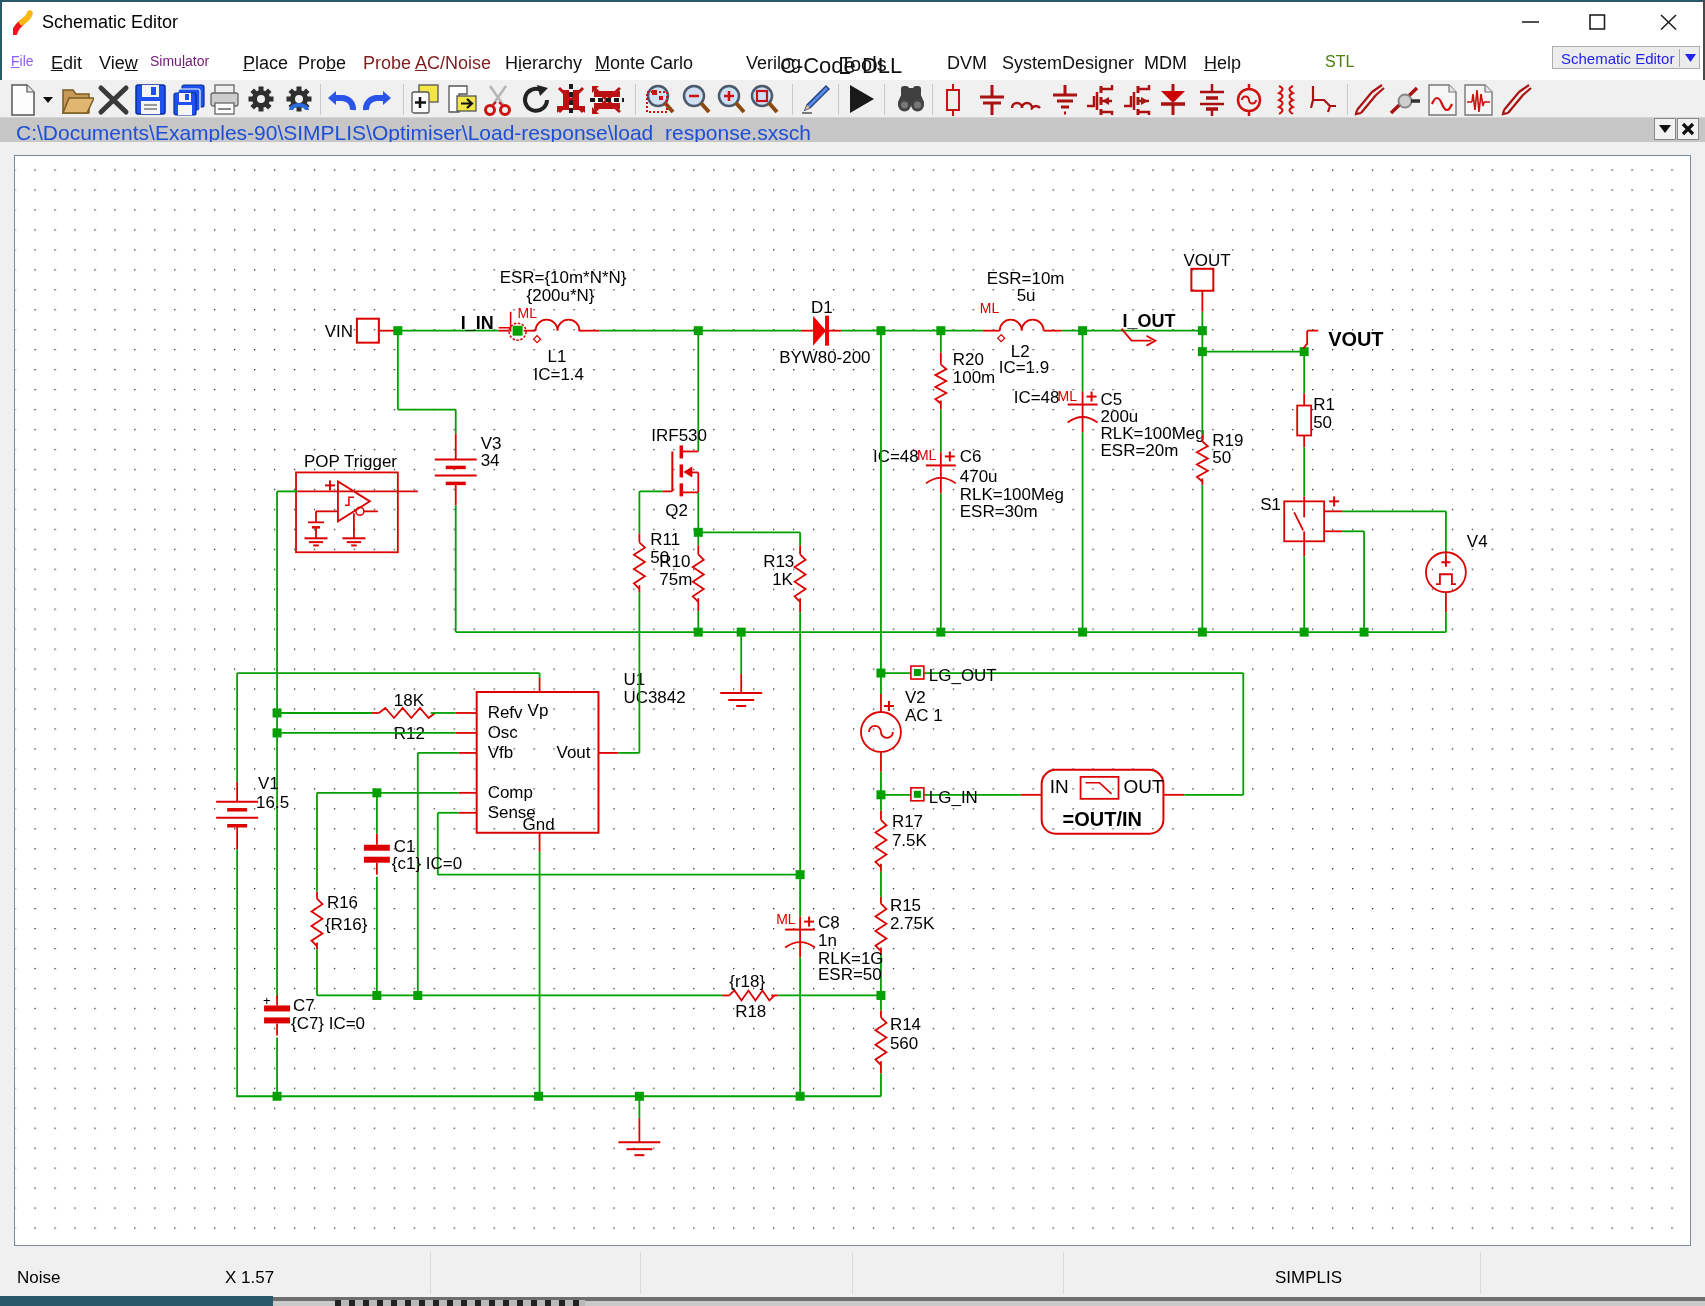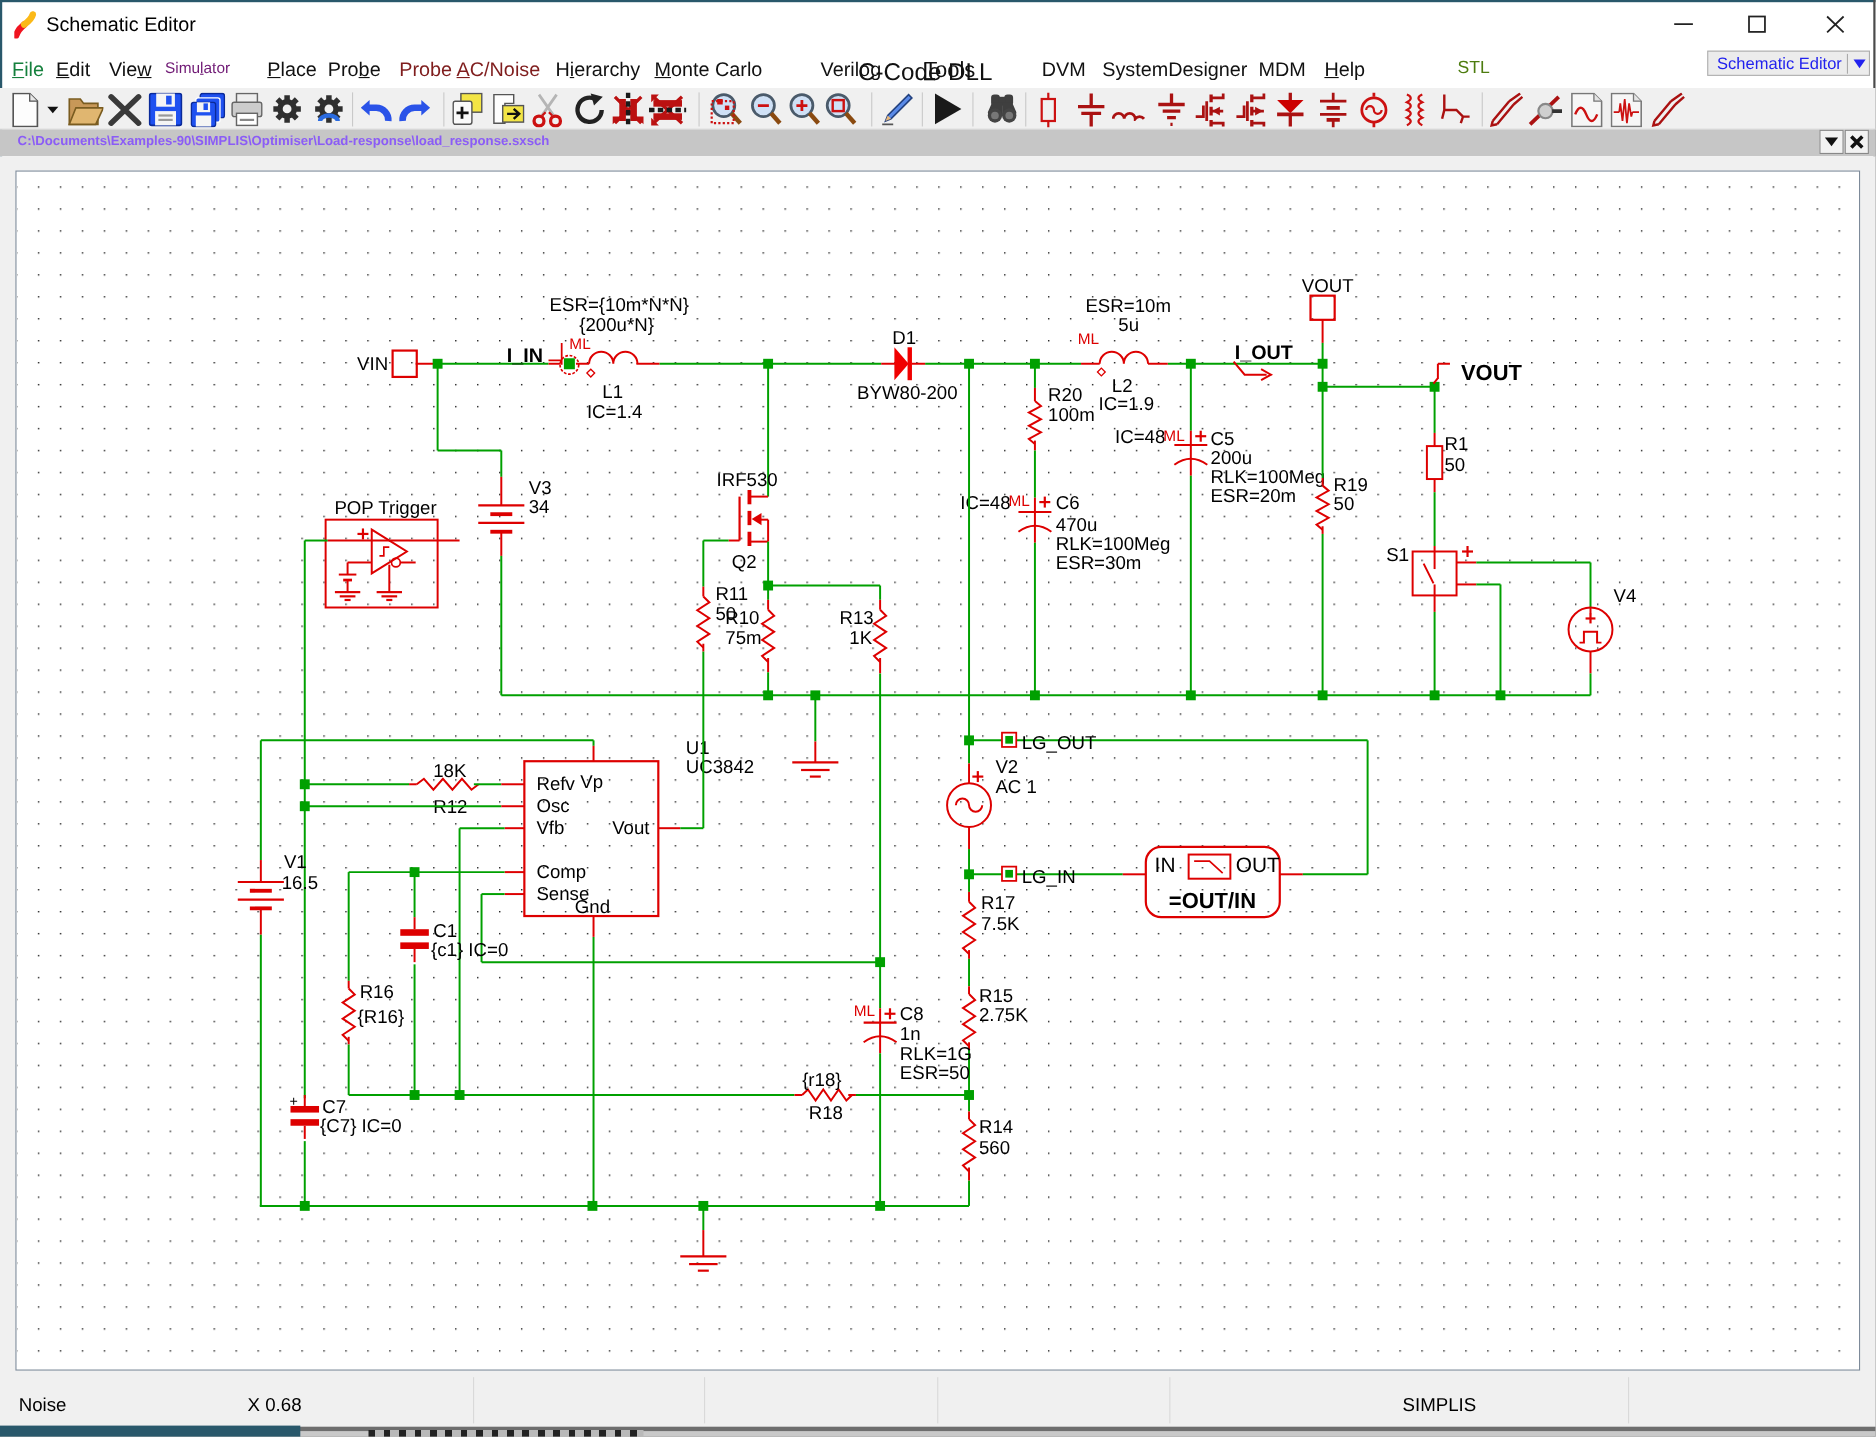--- a/index.html
+++ b/index.html
@@ -14,21 +14,21 @@
  <path d="M1.5,22.5 C3,18 5.5,15 9,12.3" fill="none" stroke="#f01420" stroke-width="6" stroke-linecap="round"></path>
  <path d="M9,12.3 C13,9.5 16,6.5 16.8,3.2" fill="none" stroke="#fbb918" stroke-width="6" stroke-linecap="round"></path>
 </svg>
 <span style="position:absolute;left:42px;top:12px;font-size:18px;color:#000">Schematic Editor</span>
 <svg style="position:absolute;left:1510px;top:10px" width="180" height="26" viewBox="0 0 180 26">
  <line x1="12" y1="12" x2="29" y2="12" stroke="#222" stroke-width="1.6"></line>
  <rect x="80" y="5" width="14.5" height="14" fill="none" stroke="#222" stroke-width="1.6"></rect>
  <path d="M151,5 L166,19.5 M166,5 L151,19.5" stroke="#222" stroke-width="1.6"></path>
 </svg>
 
-<span style="position:absolute;left:11px;top:53px;font-size:18px;color:#15803d"><span style="text-decoration:underline">F</span>ile</span>
+<span style="position:absolute;left:11px;top:53px;font-size:14px;color:#8b5cf6"><span style="text-decoration:underline">F</span>ile</span>
 <span style="position:absolute;left:51px;top:53px;font-size:18px;color:#111"><span style="text-decoration:underline">E</span>dit</span>
 <span style="position:absolute;left:99px;top:53px;font-size:18px;color:#111">Vie<span style="text-decoration:underline">w</span></span>
 <span style="position:absolute;left:150px;top:53px;font-size:14px;color:#701a75">Simu<span style="text-decoration:underline">l</span>ator</span>
 <span style="position:absolute;left:243px;top:53px;font-size:18px;color:#111"><span style="text-decoration:underline">P</span>lace</span>
 <span style="position:absolute;left:298px;top:53px;font-size:18px;color:#111">Pro<span style="text-decoration:underline">b</span>e</span>
 <span style="position:absolute;left:363px;top:53px;font-size:18px;color:#7f1d1d">Probe <span style="text-decoration:underline">A</span>C/Noise</span>
 <span style="position:absolute;left:505px;top:53px;font-size:18px;color:#111">H<span style="text-decoration:underline">i</span>erarchy</span>
 <span style="position:absolute;left:595px;top:53px;font-size:18px;color:#111"><span style="text-decoration:underline">M</span>onte Carlo</span>
 <span style="position:absolute;left:746px;top:53px;font-size:18px;color:#111">Verilog</span>
 <span style="position:absolute;left:780px;top:53px;font-size:22px;color:#111">C-Code DLL</span>
@@ -295,21 +295,21 @@
 <svg style="position:absolute;left:1464px;top:84px" width="30" height="32" viewBox="0 0 30 32">
     <path d="M1,1 L21,1 L28,8 L28,31 L1,31 Z" fill="#f6f6f6" stroke="#777" stroke-width="1.4"></path>
     <path d="M21,1 L21,8 L28,8" fill="#e4e4e4" stroke="#777" stroke-width="1.2"></path>
     <path d="M3,18 L8,18 M8,18 L9,10 L11,26 L13,6 L15,28 L17,10 L19,22 L20,18 M20,18 L26,18" fill="none" stroke="#cc1111" stroke-width="1.6"></path>
   </svg>
 <svg style="position:absolute;left:1501px;top:84px" width="32" height="32" viewBox="0 0 32 32">
     <path d="M3,26 L18,8 M7,29 L22,11 M3,26 L2,30 L7,29 M18,8 L28,1 M22,11 L30,4" fill="none" stroke="#aa1111" stroke-width="2.2"></path>
   </svg>
 
 <div style="position:absolute;left:0;top:118px;width:1705px;height:24px;background:#c6c6c6"></div>
-<span style="position:absolute;left:16px;top:121px;font-size:12px;font-weight:bold;color:#8b5cf6">C:\Documents\Examples-90\SIMPLIS\Optimiser\Load-response\load_response.sxsch</span>
+<span style="position:absolute;left:16px;top:121px;font-size:21px;font-weight:normal;color:#1d4ed8">C:\Documents\Examples-90\SIMPLIS\Optimiser\Load-response\load_response.sxsch</span>
 <div style="position:absolute;left:1654px;top:118px;width:22px;height:22px;background:#f2f2f2;border:1px solid #888"></div>
 <svg style="position:absolute;left:1658px;top:124px" width="14" height="11" viewBox="0 0 14 11">
     <polygon points="1,1 13,1 7,9" fill="#111"></polygon>
   </svg>
 <div style="position:absolute;left:1677px;top:118px;width:22px;height:22px;background:#f2f2f2;border:1px solid #888"></div>
 <svg style="position:absolute;left:1681px;top:122px" width="14" height="14" viewBox="0 0 14 14">
     <path d="M2,2 L12,12 M12,2 L2,12" stroke="#111" stroke-width="3.2"></path>
   </svg>
 
 <div style="position:absolute;left:0;top:142px;width:1705px;height:1164px;background:#f0f0f0"></div>
@@ -684,21 +684,21 @@
       <rect x="795.5" y="1092.5" width="9" height="9" fill="#00a000"></rect>
       <line x1="639" y1="1097" x2="639" y2="1119" stroke="#00a000" stroke-width="1.8"></line>
       <line x1="639" y1="1119" x2="639" y2="1143" stroke="#dd0000" stroke-width="1.8"></line>
       <line x1="618.0" y1="1143" x2="660.0" y2="1143" stroke="#dd0000" stroke-width="2"></line>
       <line x1="626.0" y1="1150.0" x2="652.0" y2="1150.0" stroke="#dd0000" stroke-width="2"></line>
       <line x1="634.0" y1="1156.0" x2="644.0" y2="1156.0" stroke="#dd0000" stroke-width="2"></line>
 </g>
 </svg>
 
 <span style="position:absolute;left:17px;top:1268px;font-size:17px;color:#000">Noise</span>
-<span style="position:absolute;left:225px;top:1268px;font-size:17px;color:#000">X 0.68</span>
+<span style="position:absolute;left:225px;top:1268px;font-size:17px;color:#000">X 1.57</span>
 <span style="position:absolute;left:1275px;top:1268px;font-size:17px;color:#000">SIMPLIS</span>
 <div style="position:absolute;left:430px;top:1252px;width:1px;height:42px;background:#d9d9d9"></div>
 <div style="position:absolute;left:640px;top:1252px;width:1px;height:42px;background:#d9d9d9"></div>
 <div style="position:absolute;left:852px;top:1252px;width:1px;height:42px;background:#d9d9d9"></div>
 <div style="position:absolute;left:1063px;top:1252px;width:1px;height:42px;background:#d9d9d9"></div>
 <div style="position:absolute;left:1480px;top:1252px;width:1px;height:42px;background:#d9d9d9"></div>
 
 <div style="position:absolute;left:0;top:1297px;width:1705px;height:9px;background:#6e6e6e"></div>
 <div style="position:absolute;left:0;top:1301px;width:1705px;height:5px;background:#c9c9c9"></div>
 <div style="position:absolute;left:0;top:1296px;width:273px;height:10px;background:#29586b"></div>

